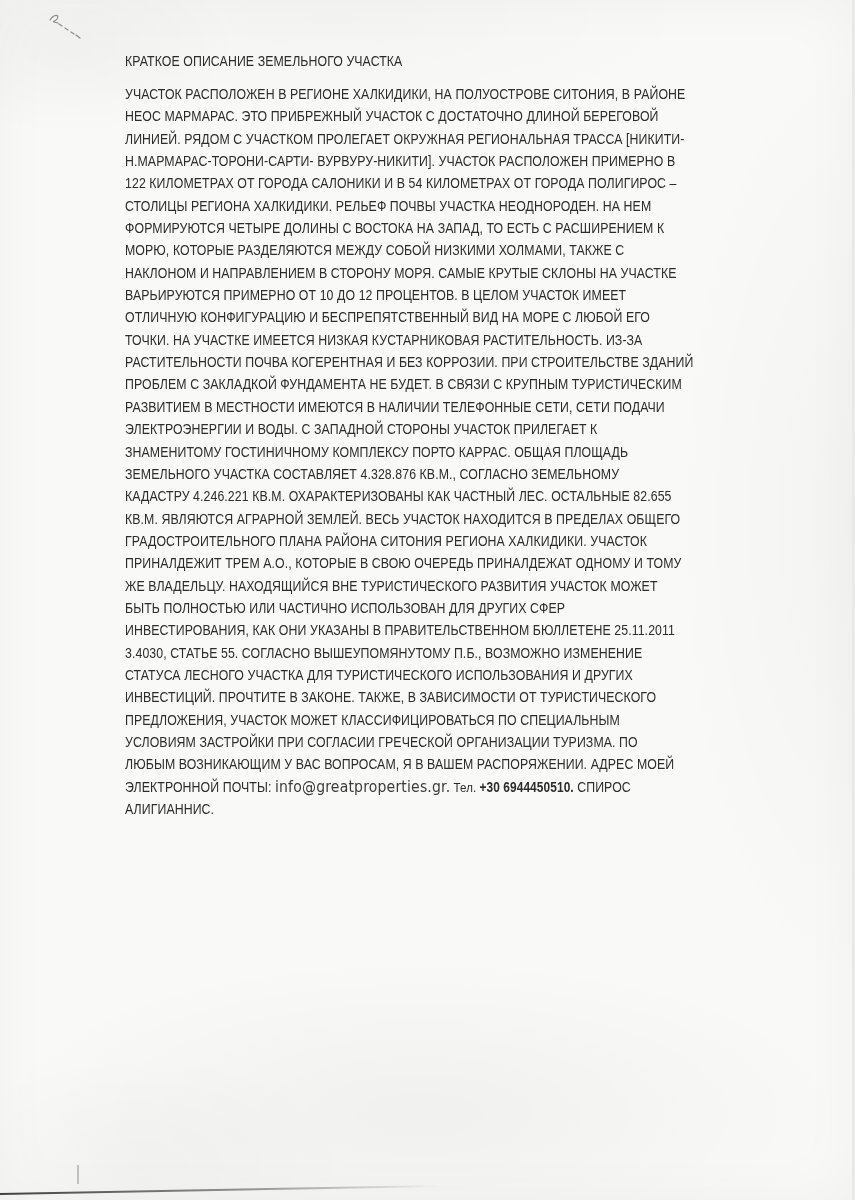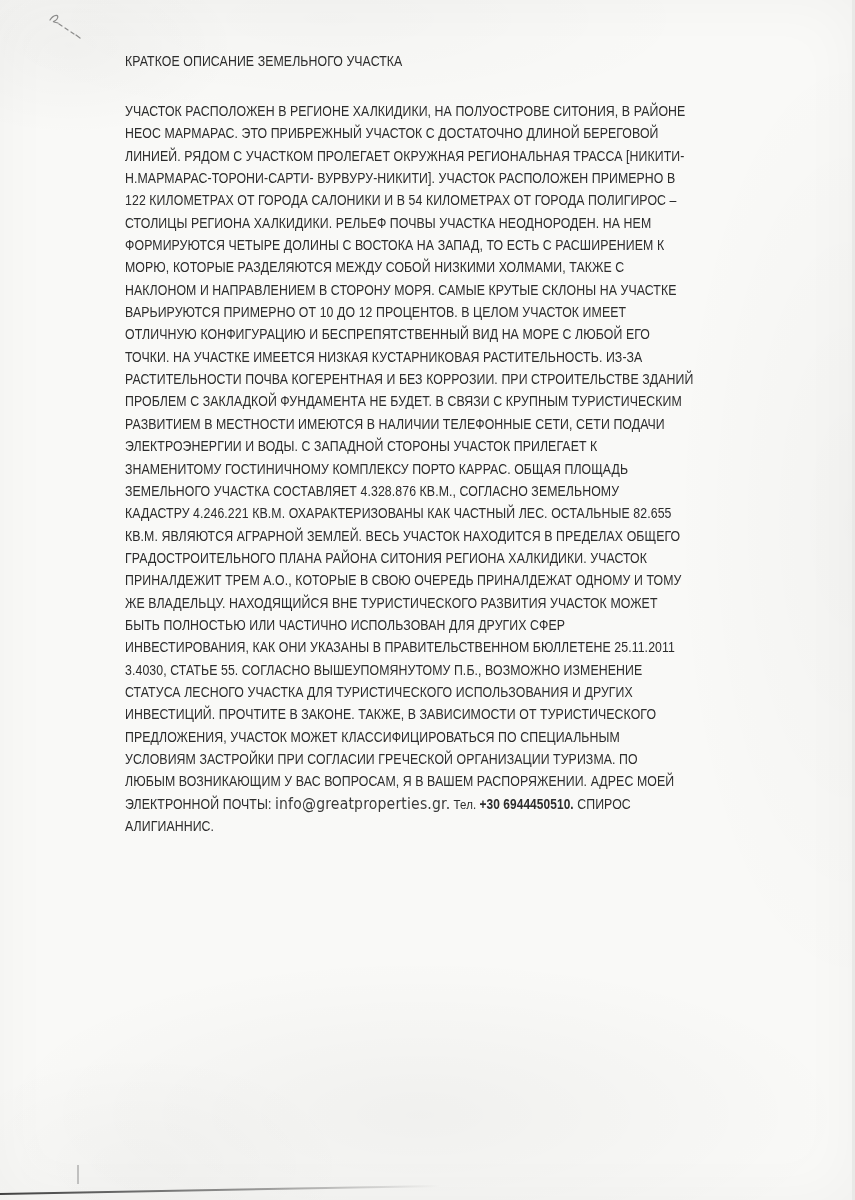--- a/index.html
+++ b/index.html
@@ -37,21 +37,21 @@
     transform-origin: 0 50%;
     line-height: 22.35px;
     height: 22.35px;
   }
   .doc-title {
     position: absolute;
     left: 125px; top: 50px;
   }
   .doc-body {
     position: absolute;
-    left: 125px; top: 100px;
+    left: 125px; top: 83px;
   }
 
   .seg-doc   { }
   .seg-email { font-family: "DejaVu Sans", sans-serif; font-size: 16.5px; letter-spacing: 0.2px; color: #3a3a3a; }
   .seg-tel   { font-size: 13.5px; }
   .seg-phone { font-weight: bold; font-size: 14px; }
 
   .pen-scribble {
     position: absolute; left: 46px; top: 11px;
     width: 40px; height: 28px;

